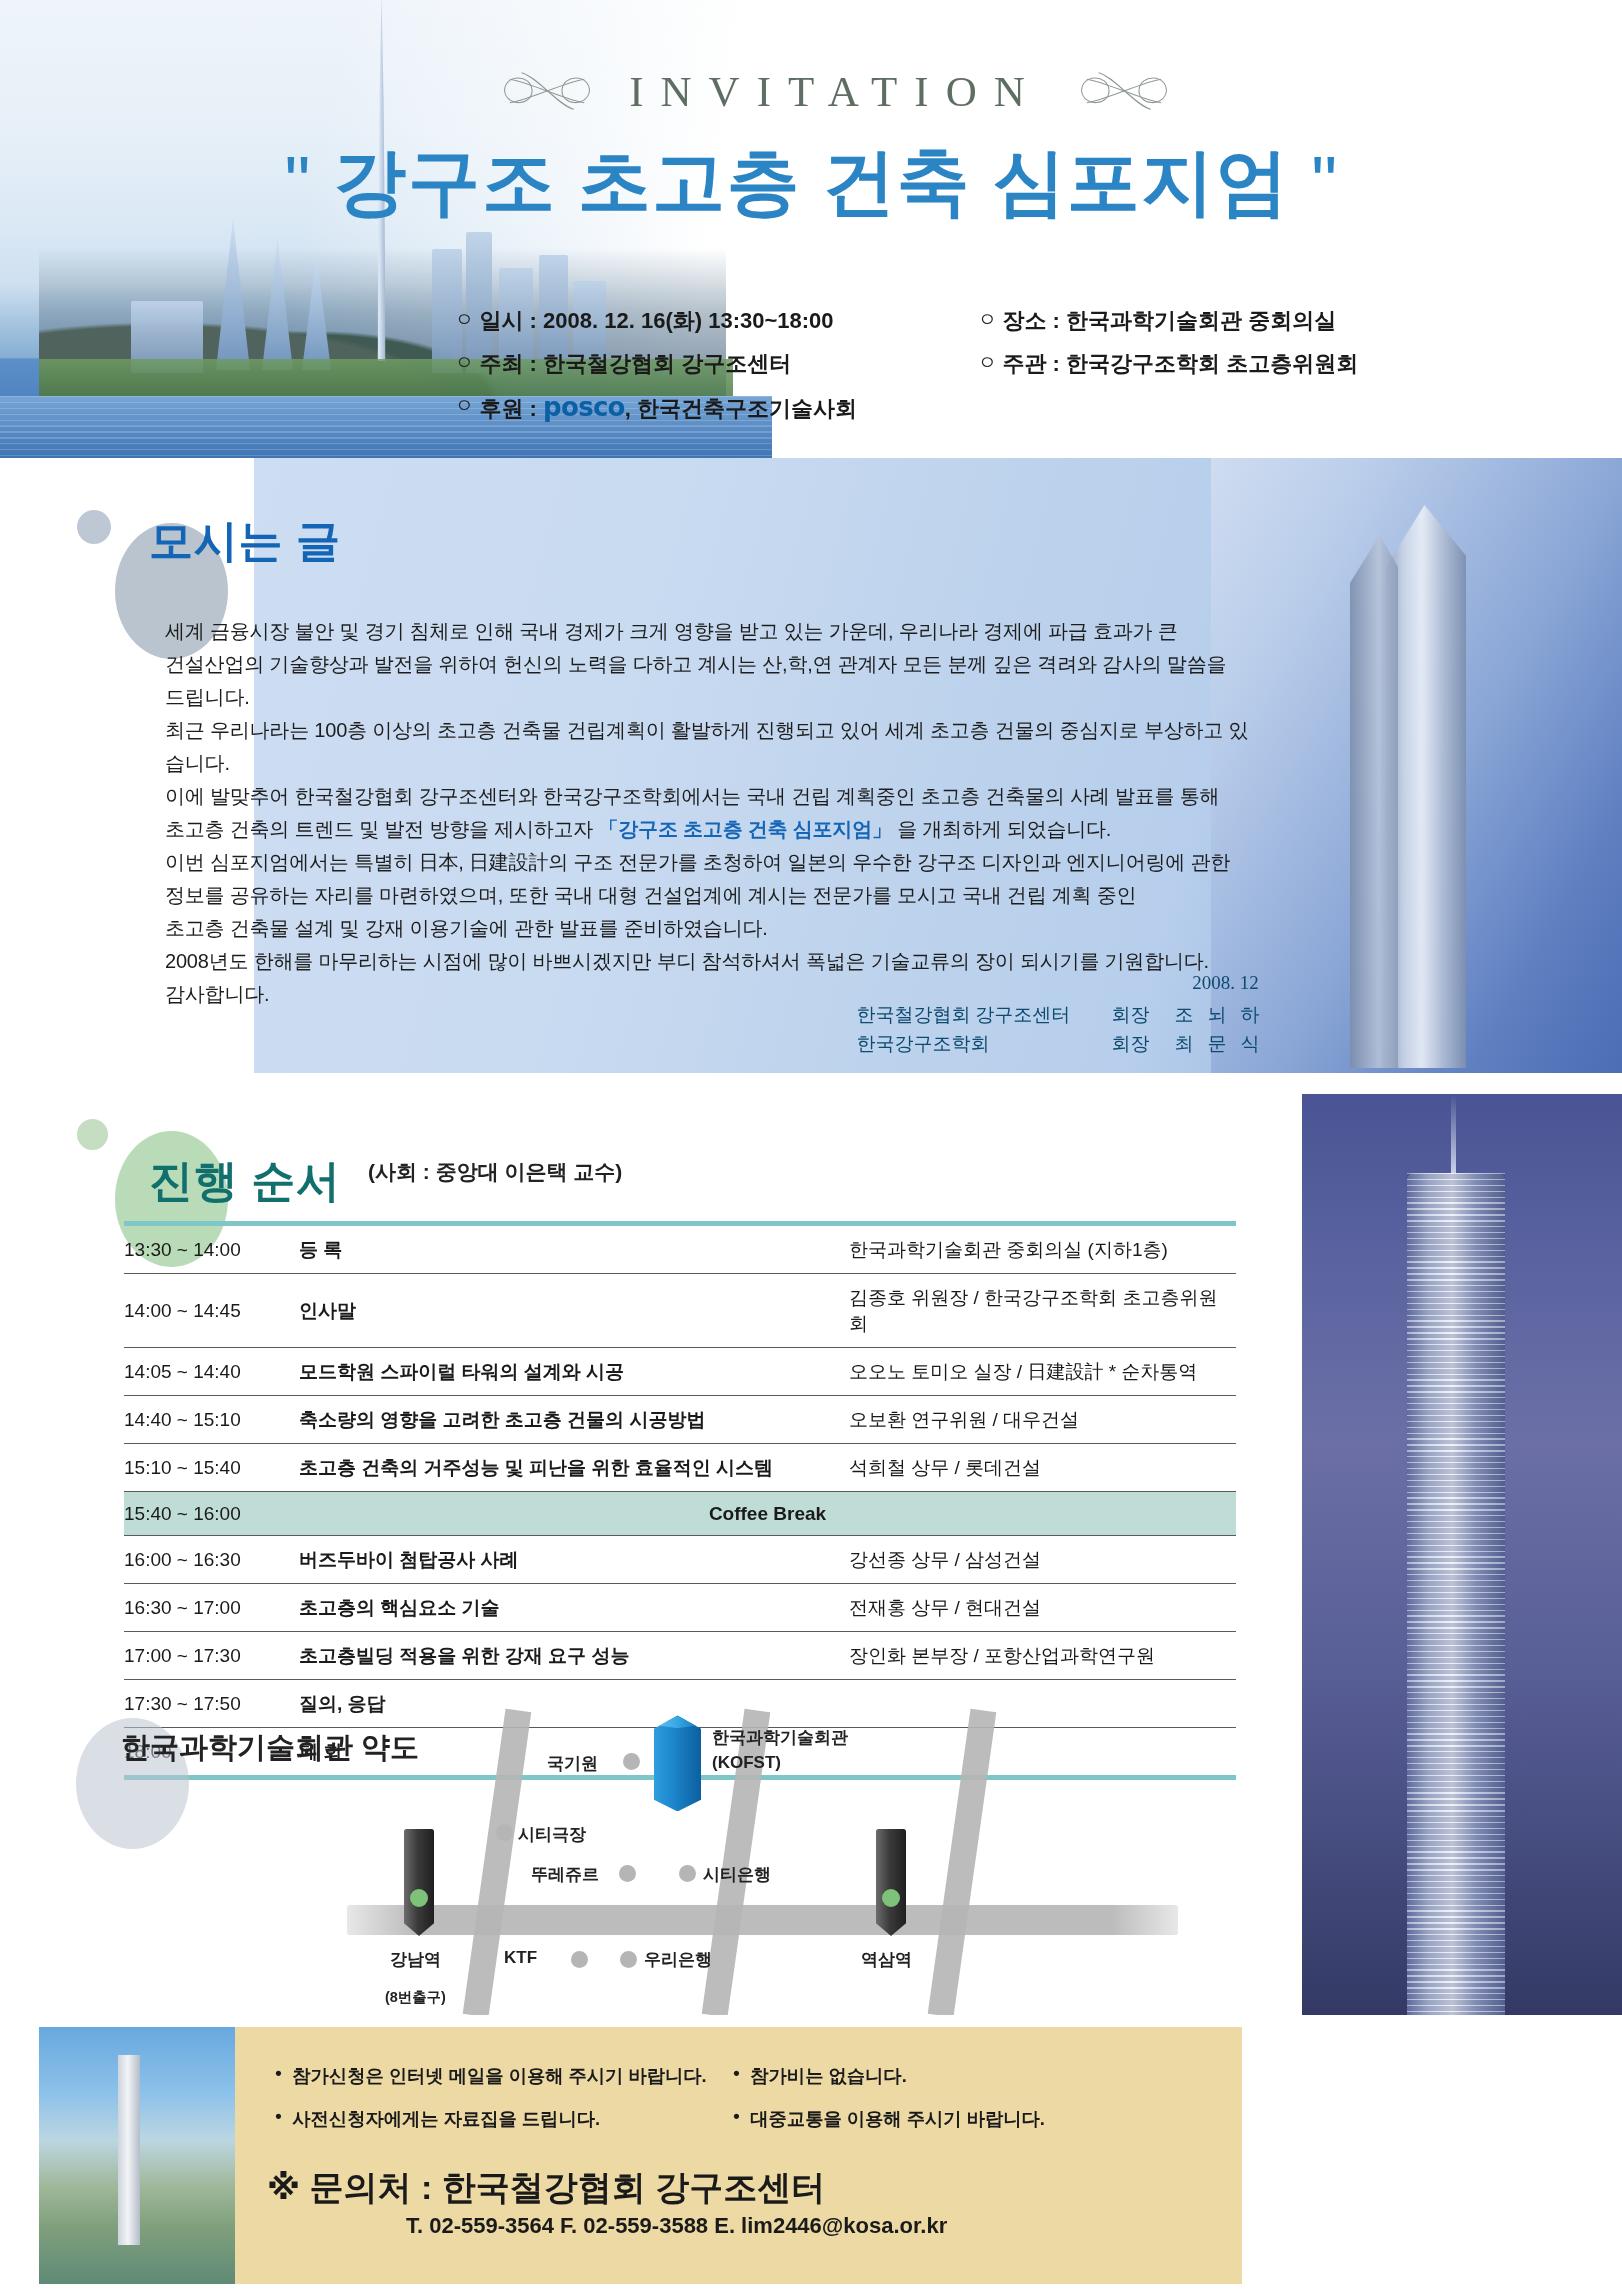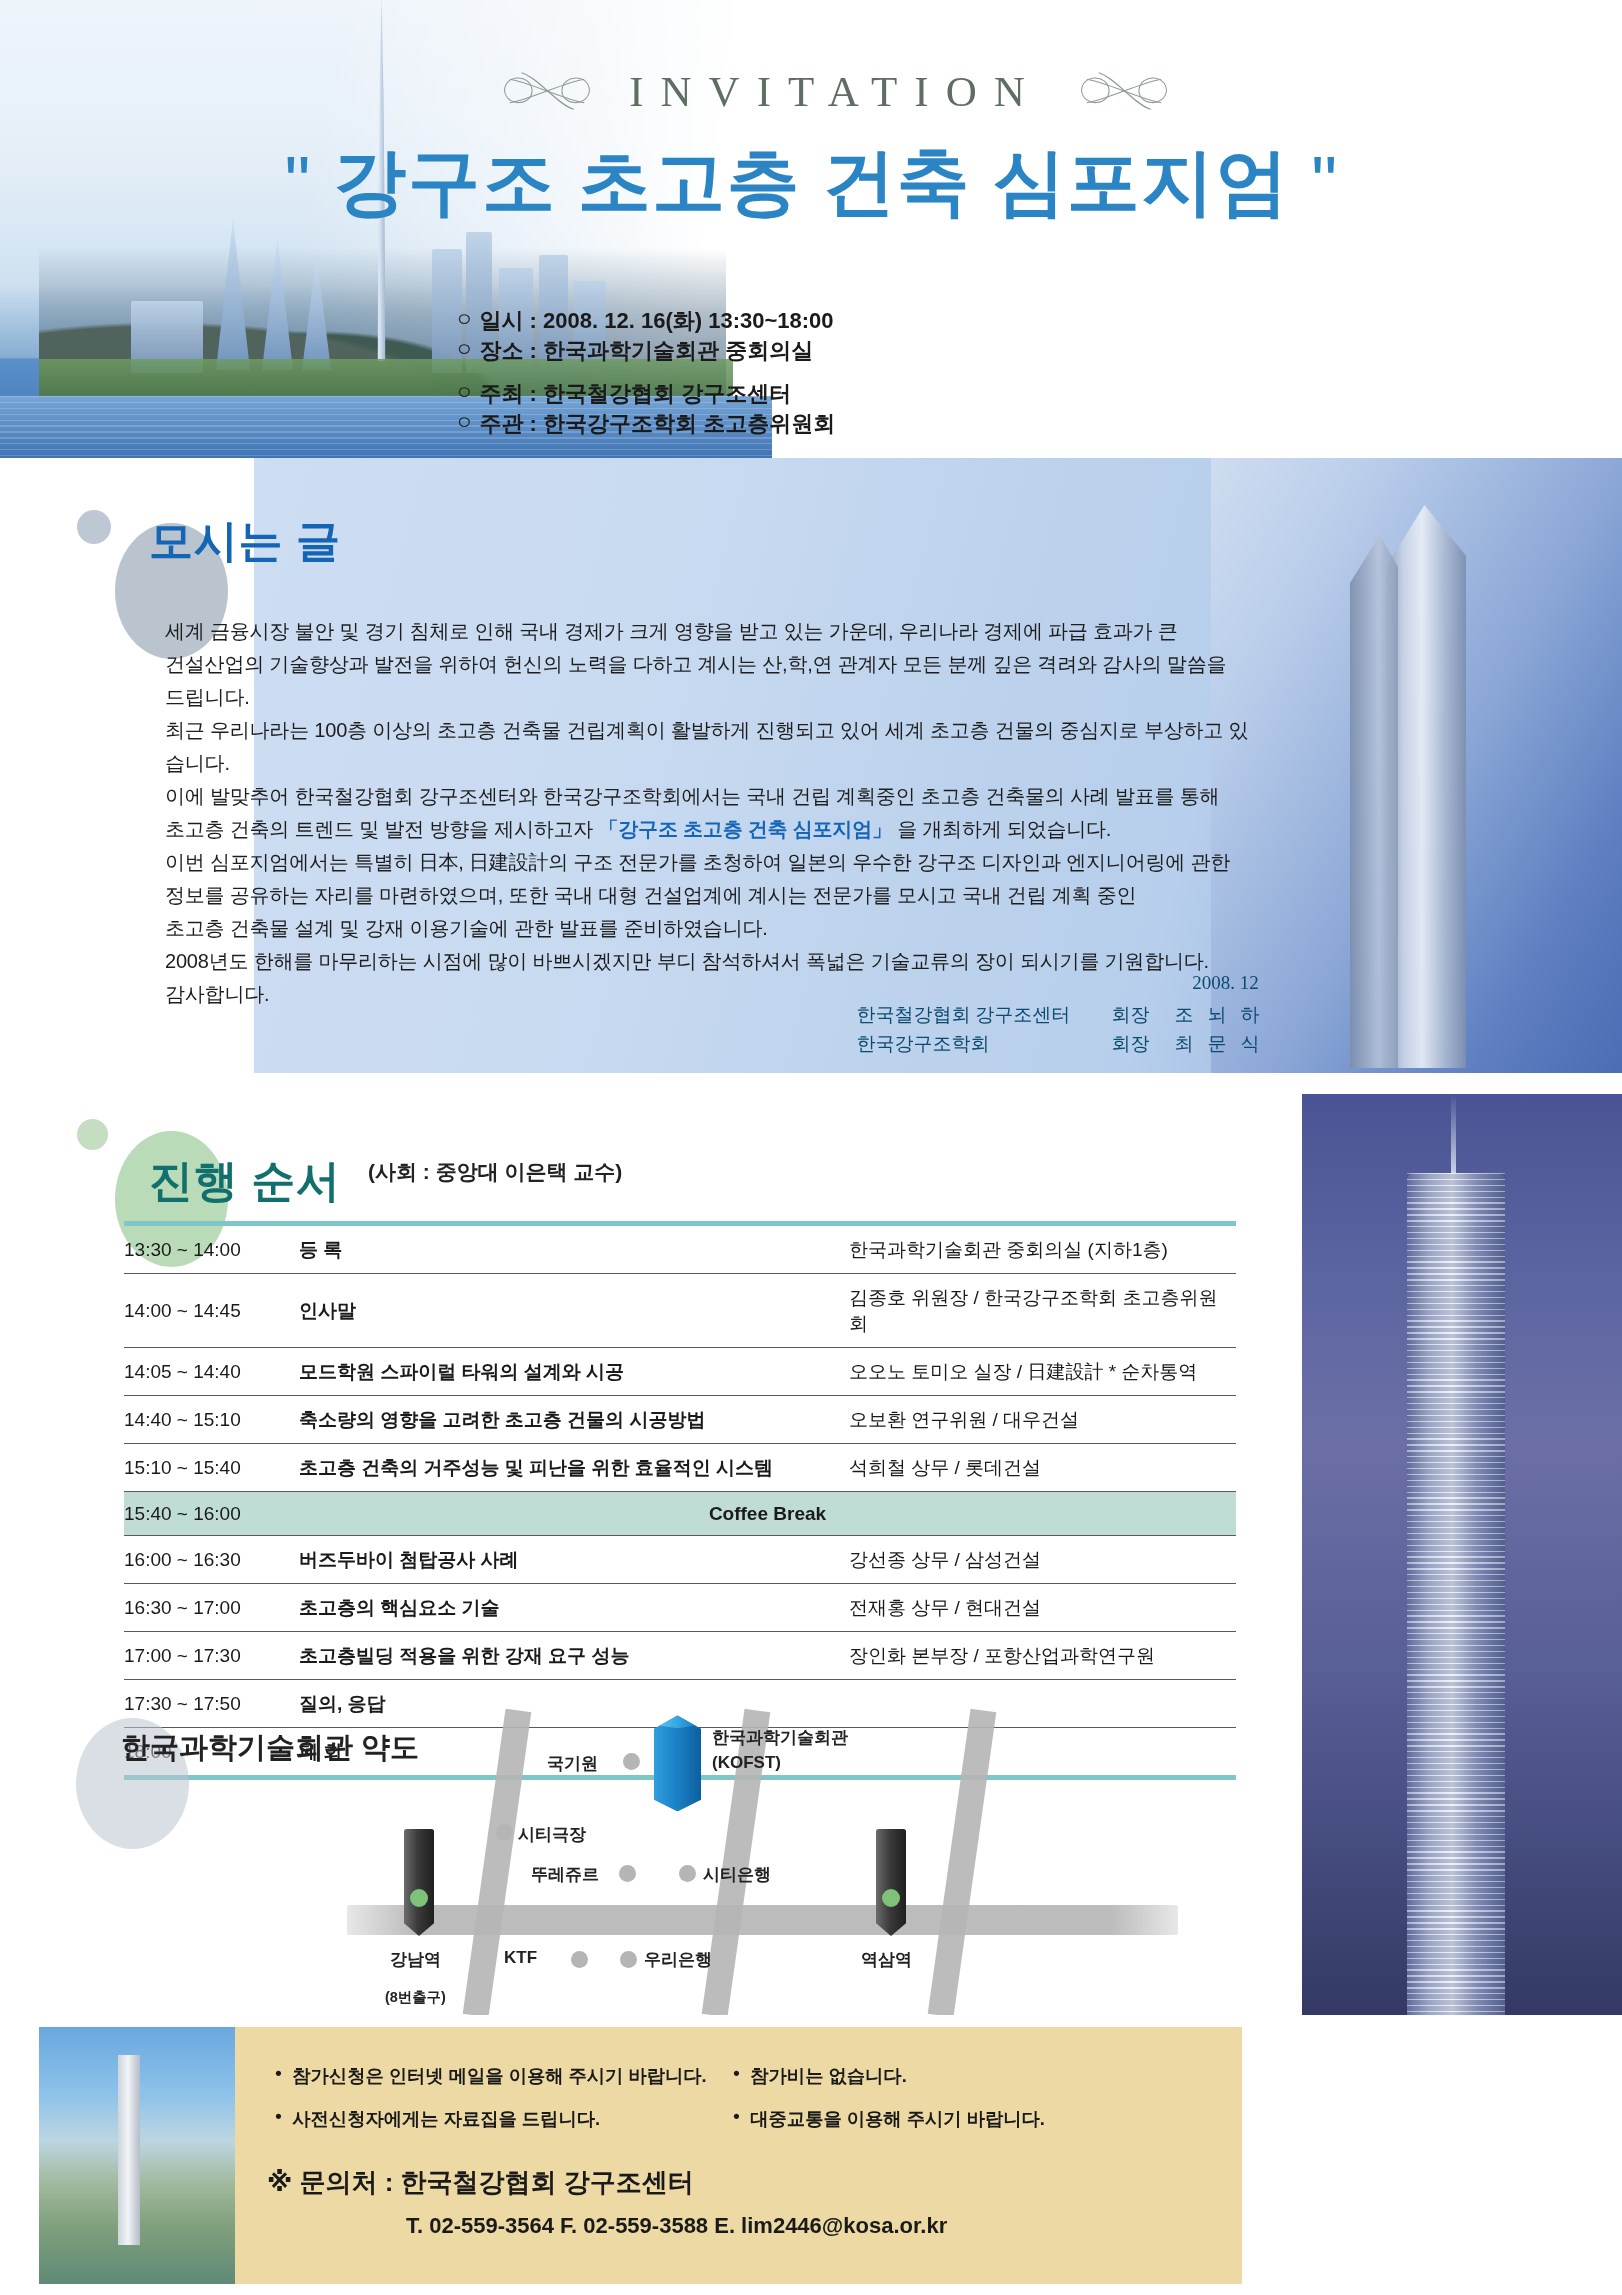--- a/index.html
+++ b/index.html
@@ -58,21 +58,21 @@
 
   .main-title {
     position:absolute; left:0; top:134px; width:1623px; text-align:center;
     font-size:73px; font-weight:700; color:#2b85c4; letter-spacing:1.3px;
     white-space:nowrap;
   }
   .main-title .q { color:#2b85c4; font-weight:400; }
 
   
   .details { position:absolute; left:452px; top:306px; width:1126px; font-size:22px; font-weight:700; }
-  .det-row { display:flex; margin-bottom:13px;flex-direction:column; }
+  .det-row { display:flex; margin-bottom:13px; }
   .det-col { width:523px; position:relative; padding-left:27.5px; }
   .det-col:before{ content:"ㅇ"; position:absolute; left:2.6px; top:0; font-weight:400; font-size:19.6px; color:#222; }
   .posco { color:#0b5fa5; font-weight:700; font-size:26px; letter-spacing:-0.7px; font-family:"DejaVu Sans",sans-serif; }
 
   
   #greet {
     position:absolute; left:0; top:458px; width:1623px; height:615px;
     background:linear-gradient(105deg,#cfdef3 0%,#c9dbf1 38%,#bdd2ec 58%,#b7cfec 72%,#7e9ed0 100%);
   }
   #greet .left-white{ position:absolute; left:0; top:0; width:254px; height:615px; background:#fff; }
@@ -156,21 +156,21 @@
   #footer{ position:absolute; left:0; top:2015px; width:1623px; height:280px; background:#fff; }
   .foot-photo{ position:absolute; left:39px; top:2027px; width:196px; height:257px;
     background:linear-gradient(to bottom,#68a8df 0%,#8dc2ea 26%,#bcd6e2 44%,#9fb89a 62%,#7f9f7c 78%,#5f8a76 100%); }
   .foot-photo:before{ content:""; position:absolute; left:79px; top:27.5px; width:22px; height:190px;
     background:linear-gradient(to right,#cdd4dd,#f2f4f7 45%,#b4bcc8); }
   .foot-box{ position:absolute; left:234px; top:2027px; width:1008px; height:257px; background:#ecd9a4; }
   .foot-bullets{ position:absolute; left:274px; top:2063px; width:955px; font-size:18.3px; font-weight:700; }
   .fb-row{ display:flex; margin-bottom:18.3px; }
   .fb-col{ width:458px; position:relative; padding-left:18.3px; }
   .fb-col:before{ content:"•"; position:absolute; left:1.3px; top:-1.3px; }
-  .foot-contact{ position:absolute; left:267px; top:2165px; font-size:26px; font-weight:700; color:#1a1a1a; }
+  .foot-contact{ position:absolute; left:267px; top:2165px; font-size:34px; font-weight:700; color:#1a1a1a; }
   .foot-tel{ position:absolute; left:406px; top:2213px; font-size:22px; font-weight:700; color:#1a1a1a; }
 
   
   .night-tower{
     position:absolute; left:1302px; top:1094px; width:321px; height:1157px;
     background:linear-gradient(to bottom,#4a5494 0%,#5a63a0 14%,#6b6fa6 30%,#585e96 50%,#3f4676 70%,#2b3157 86%,#1d2243 100%);
     overflow:hidden;
   }
   .nt-shaft{ position:absolute; left:105px; top:79px; width:98px; height:877px;
     background:linear-gradient(to right,#6f7bb0 0%,#b9c3e0 22%,#e6ebf7 46%,#9aa6cd 70%,#5e6a9c 100%);

